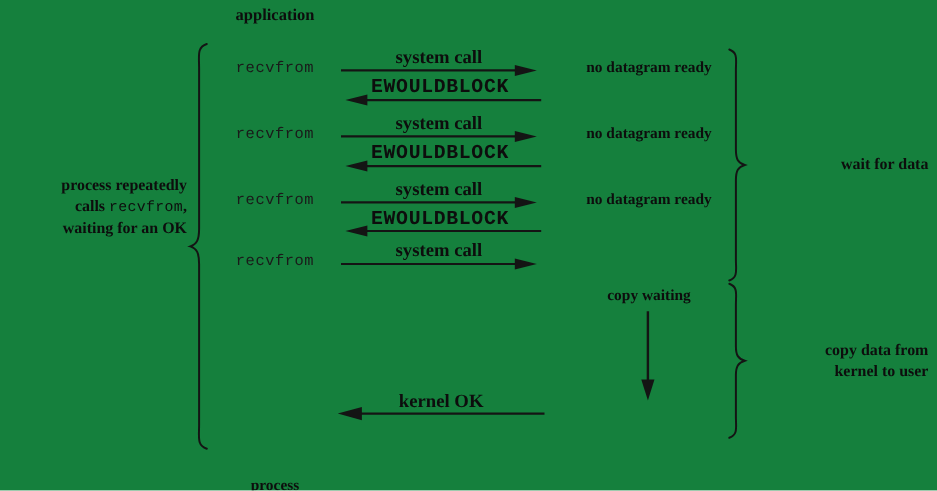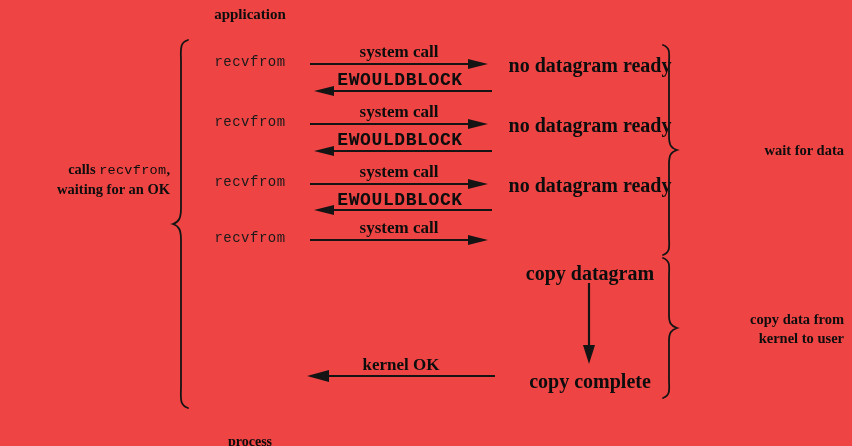--- a/index.html
+++ b/index.html
@@ -4,21 +4,21 @@
 <style>
   html, body {
     margin: 0;
     padding: 0;
     background: #ffffff;
   }
   #diagram {
     position: relative;
     width: 852px;
     height: 446px;
-    background: #ef4444;
+    background: #15803d;
     overflow: hidden;
     font-family: "Liberation Serif", "DejaVu Serif", serif;
     color: #111111;
   }
   .abs { position: absolute; }
 
   
   .col-header {
     font-family: "Liberation Serif", "DejaVu Serif", serif;
     font-weight: bold;
@@ -34,21 +34,21 @@
     font-size: 14px;
     letter-spacing: 0.5px;
     color: #1a1a1a;
     white-space: nowrap;
   }
 
   
   .serif-lbl {
     font-family: "Liberation Serif", "DejaVu Serif", serif;
     font-weight: bold;
-    font-size: 20px;
+    font-size: 14px;
     color: #0d0d0d;
     white-space: nowrap;
   }
   .serif-lbl.small {
     font-size: 14px;
     margin-top: 44px;
   }
 
   .app-col { text-align: center; width: 130px; }
   .ker-col { text-align: center; width: 190px; }
@@ -102,37 +102,37 @@
     <path class="stroke" stroke-width="1.8" stroke-linecap="round" d="M 18 4
          C 9 7, 11 14, 11 26
          L 11 172
          C 11 182, 9 186, 3 188
          C 9 190, 11 194, 11 204
          L 11 350
          C 11 362, 9 369, 18 372"></path>
   </svg>
 
   <div class="abs side-note note-left" style="left:0px; top:160px;">
+    <div>process repeatedly</div>
     <div><span>calls </span><span class="mono-inline">recvfrom</span><span>,</span></div>
     <div>waiting for an OK</div>
   </div>
 
   <div class="abs mono app-col" style="left:185px; top:54px;">recvfrom</div>
   <div class="abs mono app-col" style="left:185px; top:114px;">recvfrom</div>
   <div class="abs mono app-col" style="left:185px; top:174px;">recvfrom</div>
   <div class="abs mono app-col" style="left:185px; top:230px;">recvfrom</div>
 
   <div class="abs serif-lbl small app-col" style="left:185px; top:390px;">process</div>
   <div class="abs serif-lbl small app-col" style="left:185px; top:407px;">datagram</div>
 
   <div class="abs serif-lbl ker-col" style="left:495px; top:54px;">no datagram ready</div>
   <div class="abs serif-lbl ker-col" style="left:495px; top:114px;">no datagram ready</div>
   <div class="abs serif-lbl ker-col" style="left:495px; top:174px;">no datagram ready</div>
-  <div class="abs serif-lbl ker-col" style="left:495px; top:262px;">copy datagram</div>
-  <div class="abs serif-lbl ker-col" style="left:495px; top:370px;">copy complete</div>
+  <div class="abs serif-lbl ker-col" style="left:495px; top:262px;">copy waiting</div>
 
   <div class="abs arrow-label" style="left:310px; top:42px; width:178px;">system call</div>
   <svg class="abs" style="left:310px; top:58px;" width="180" height="12">
     <line class="stroke" stroke-width="2" x1="0" y1="6" x2="160" y2="6"></line>
     <polygon class="fill" points="158,1 178,6 158,11"></polygon>
   </svg>
 
   <div class="abs arrow-label mono-label" style="left:310px; top:70px; width:180px;">EWOULDBLOCK</div>
   <svg class="abs" style="left:310px; top:85px;" width="182" height="12">
     <line class="stroke" stroke-width="2" x1="22" y1="6" x2="182" y2="6"></line>

